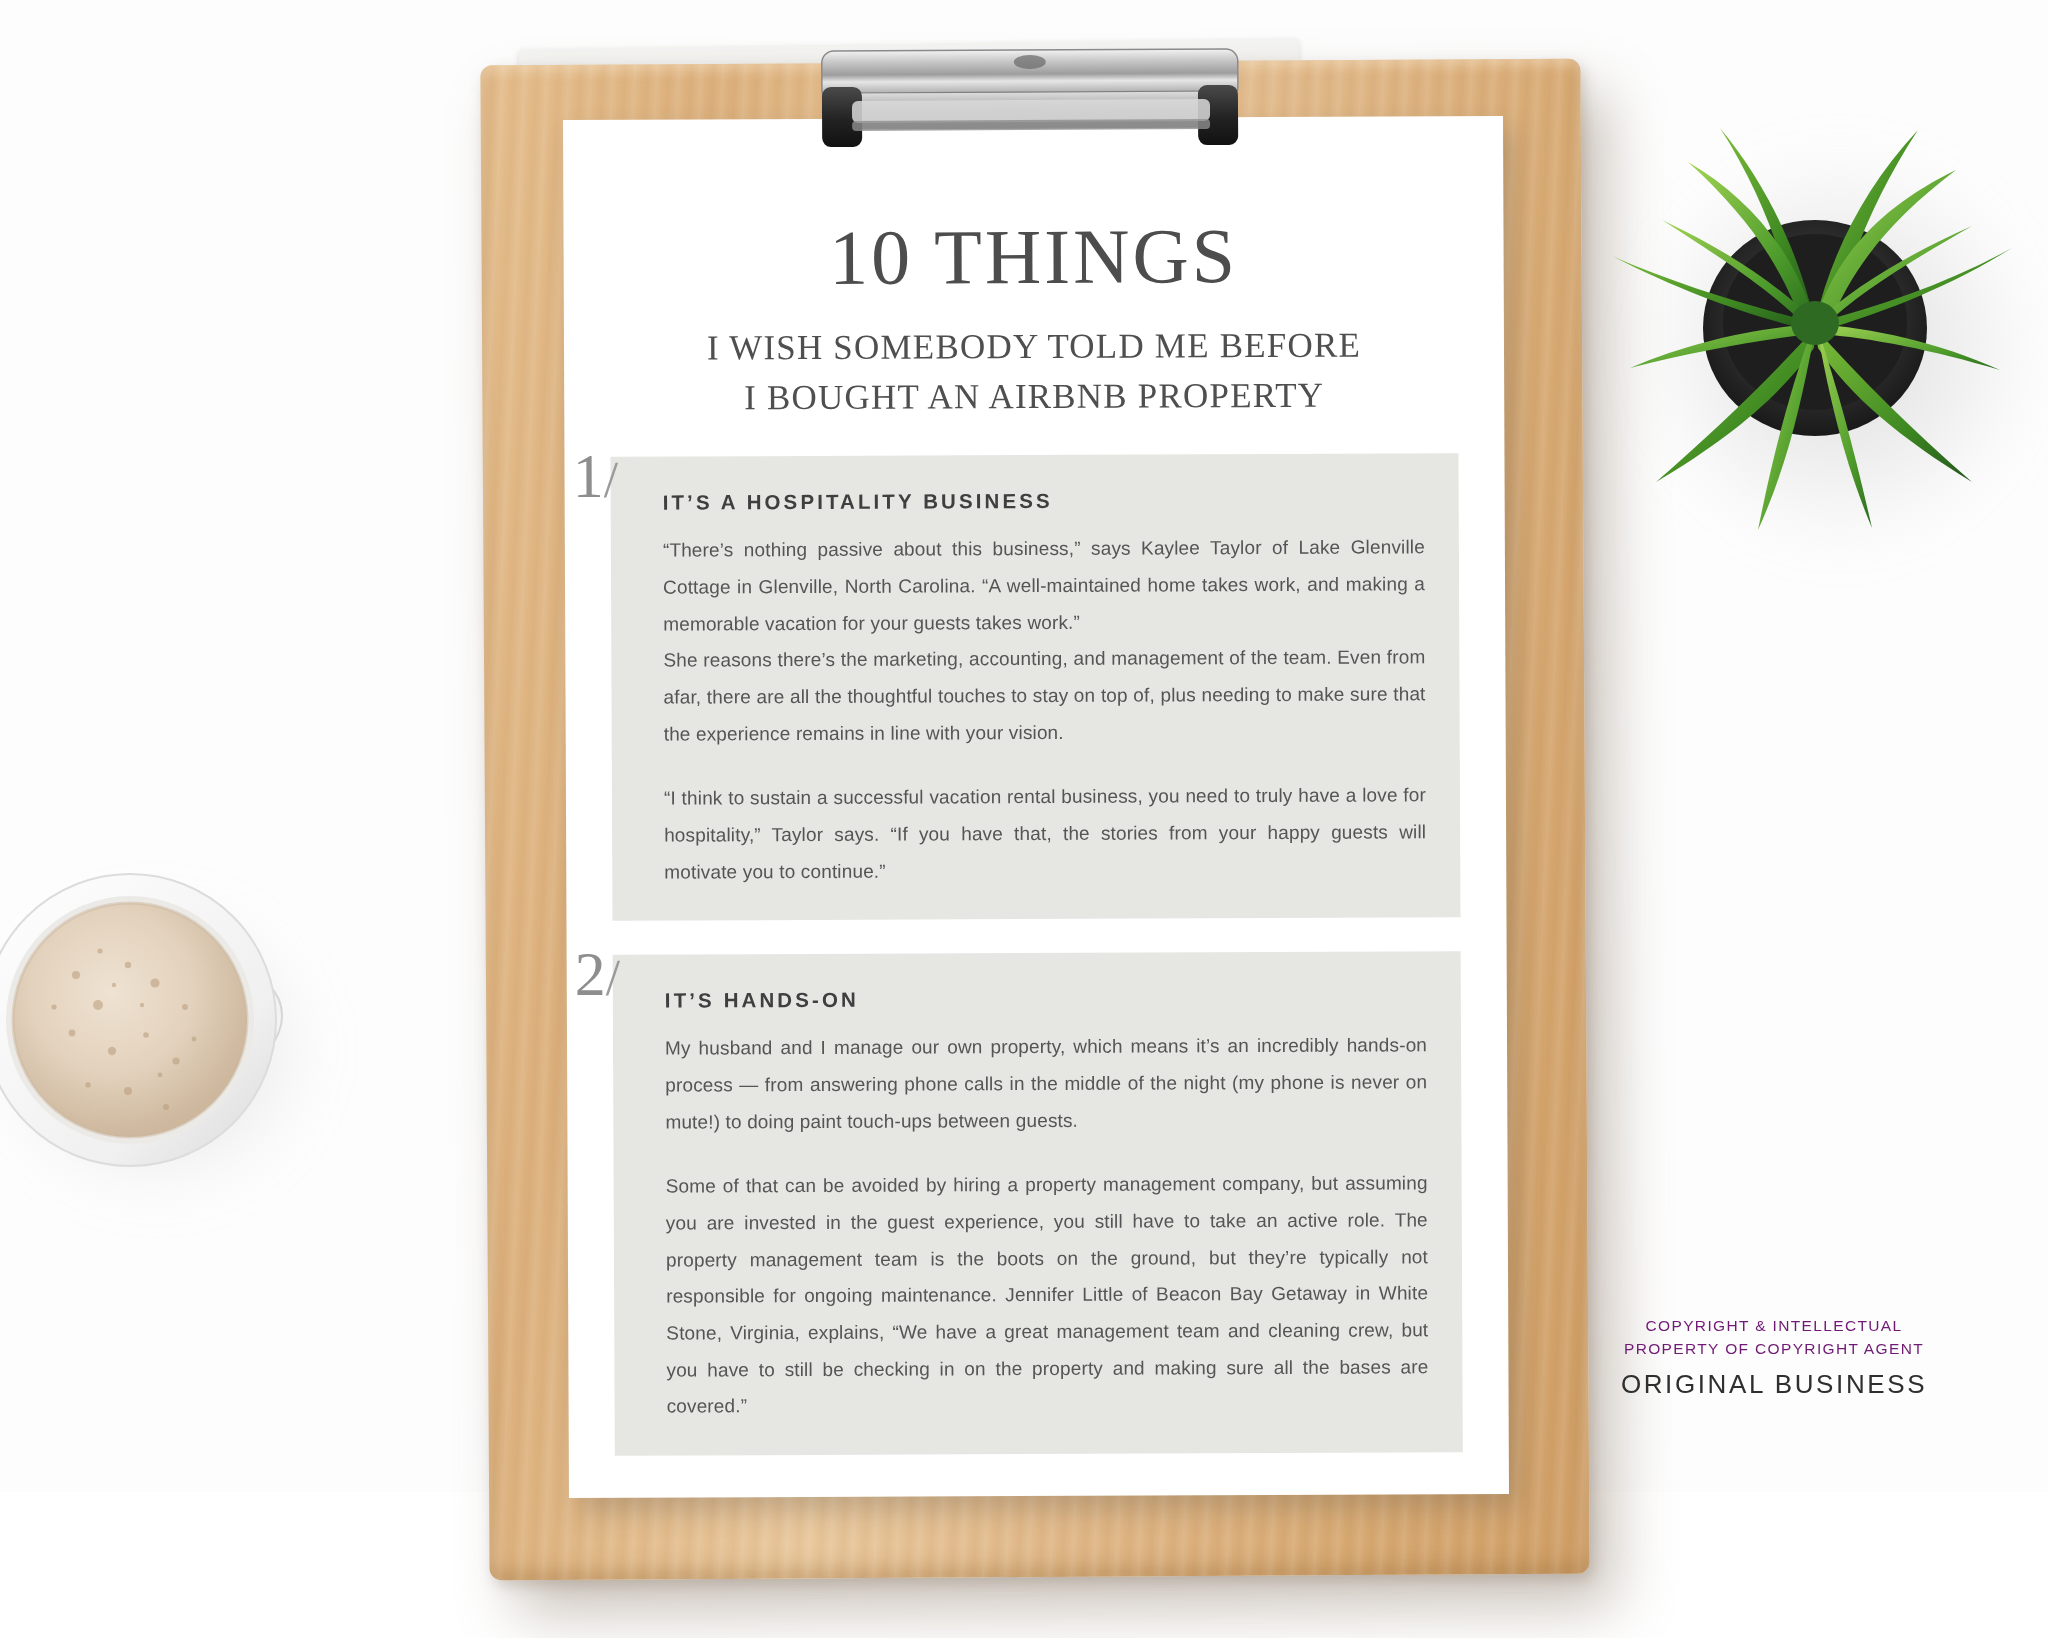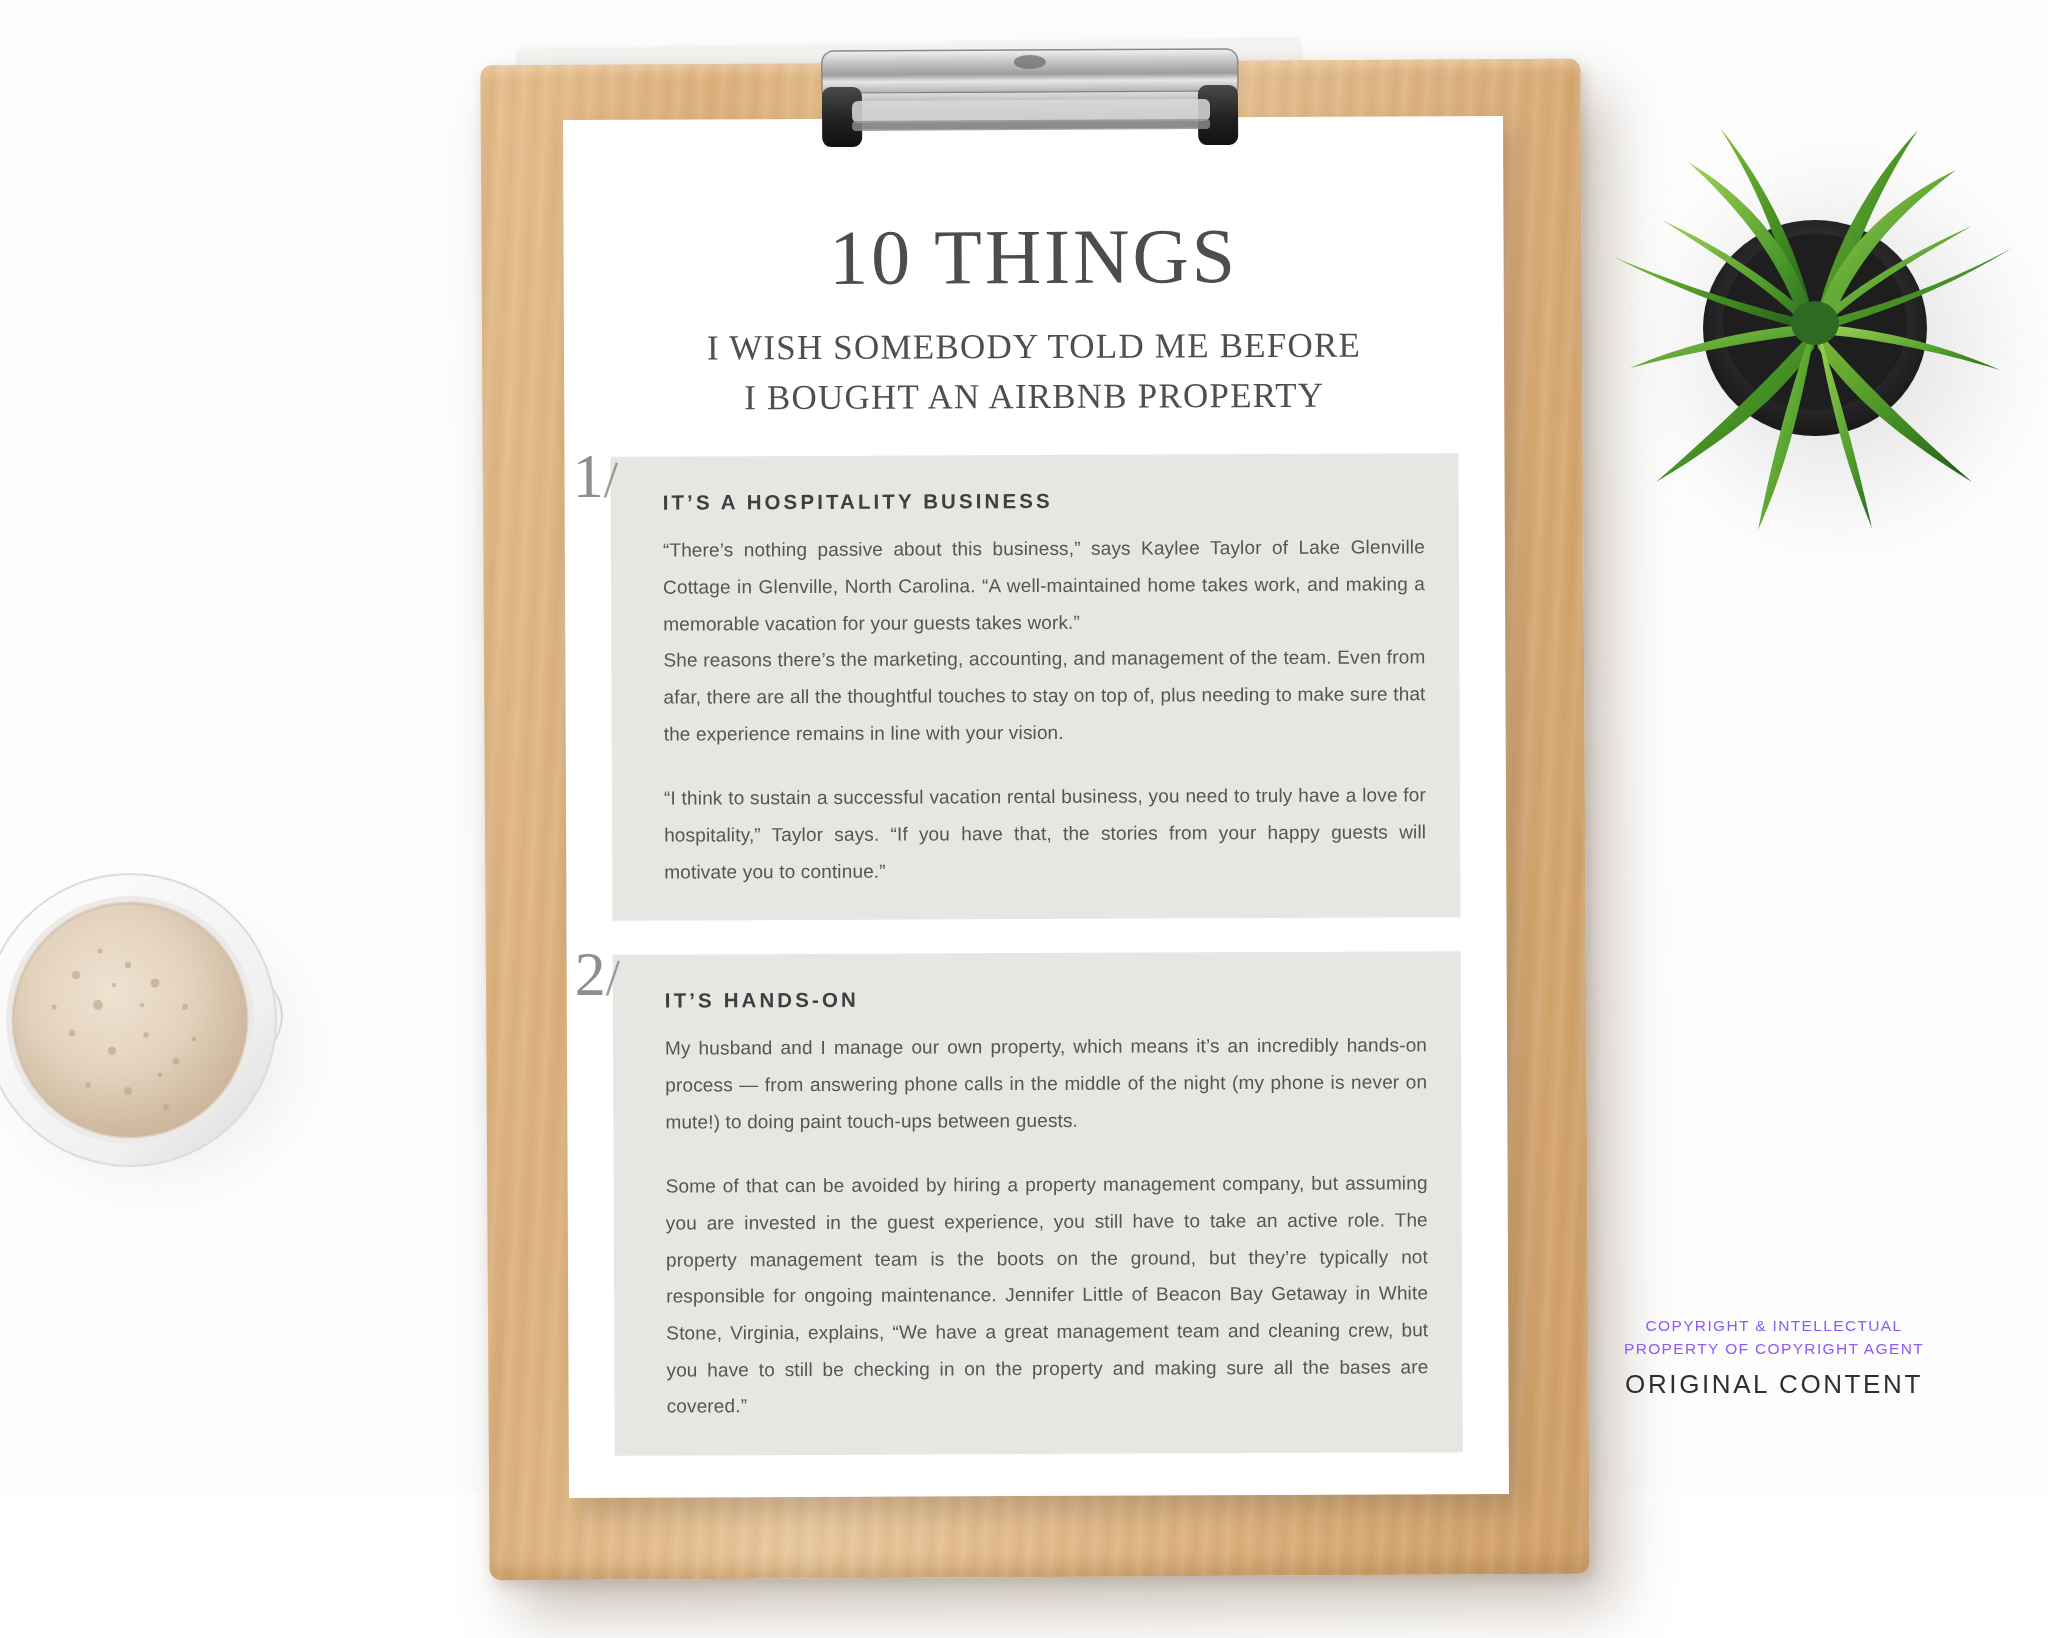--- a/index.html
+++ b/index.html
@@ -96,21 +96,21 @@
   #plant-shadow{ left:1640px; top:150px; width:400px; height:400px; }
 
   
   #mug{ position:absolute; left:-20px; top:855px; width:330px; height:330px; }
   #mug-shadow{ left:-10px; top:900px; width:330px; height:300px; }
 
   
   #watermark{
     position:absolute; right:44px; bottom:92px; width:460px; text-align:center; color:#3d3d3d;
   }
-  #watermark .wm-small{ font-size:15.5px; letter-spacing:1.35px; line-height:1.52; color:#8b5cf6; }
+  #watermark .wm-small{ font-size:15.5px; letter-spacing:1.35px; line-height:1.52; color:#701a75; }
   #watermark .wm-big{ font-size:26px; letter-spacing:2.6px; margin-top:8px; color:#2f2f2f; }
 </style>
 </head>
 <body>
 
 <div id="stage">
 
   <div class="bg-shadow" id="plant-shadow"></div>
   <div class="bg-shadow" id="mug-shadow"></div>
 
@@ -269,16 +269,16 @@
         <circle cx="134" cy="130" r="2.2"></circle>
           <circle cx="180" cy="220" r="2.4"></circle>
       </g>
       <circle cx="150" cy="165" r="117" fill="none" stroke="#cbb79f" stroke-width="3" opacity="0.5"></circle>
     </svg>
   </div>
 
   <div id="watermark">
     <div class="wm-small">COPYRIGHT &amp; INTELLECTUAL</div>
     <div class="wm-small">PROPERTY OF COPYRIGHT AGENT</div>
-    <div class="wm-big">ORIGINAL CONTENT</div>
+    <div class="wm-big">ORIGINAL BUSINESS</div>
   </div>
 
 </div>
 
 </body></html>

